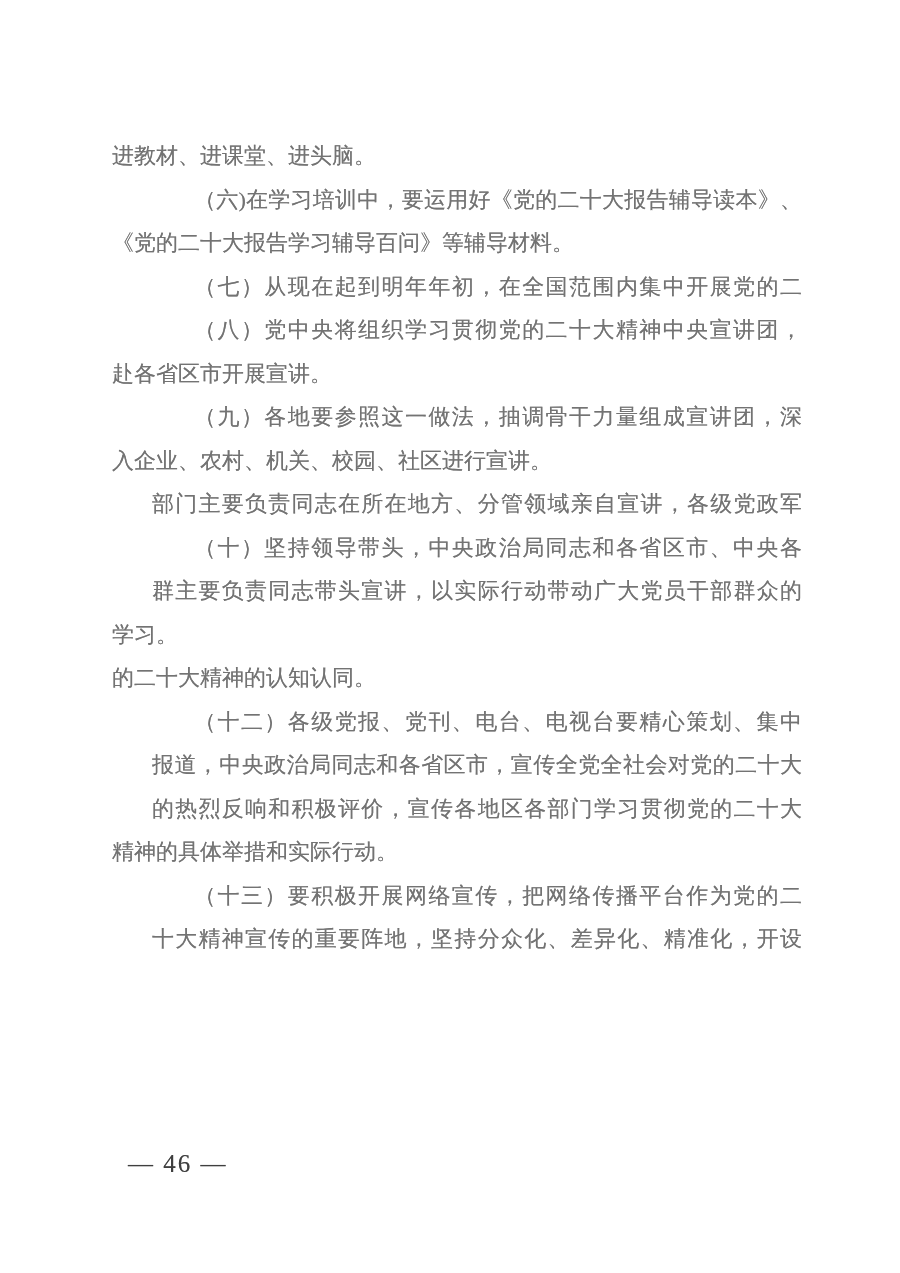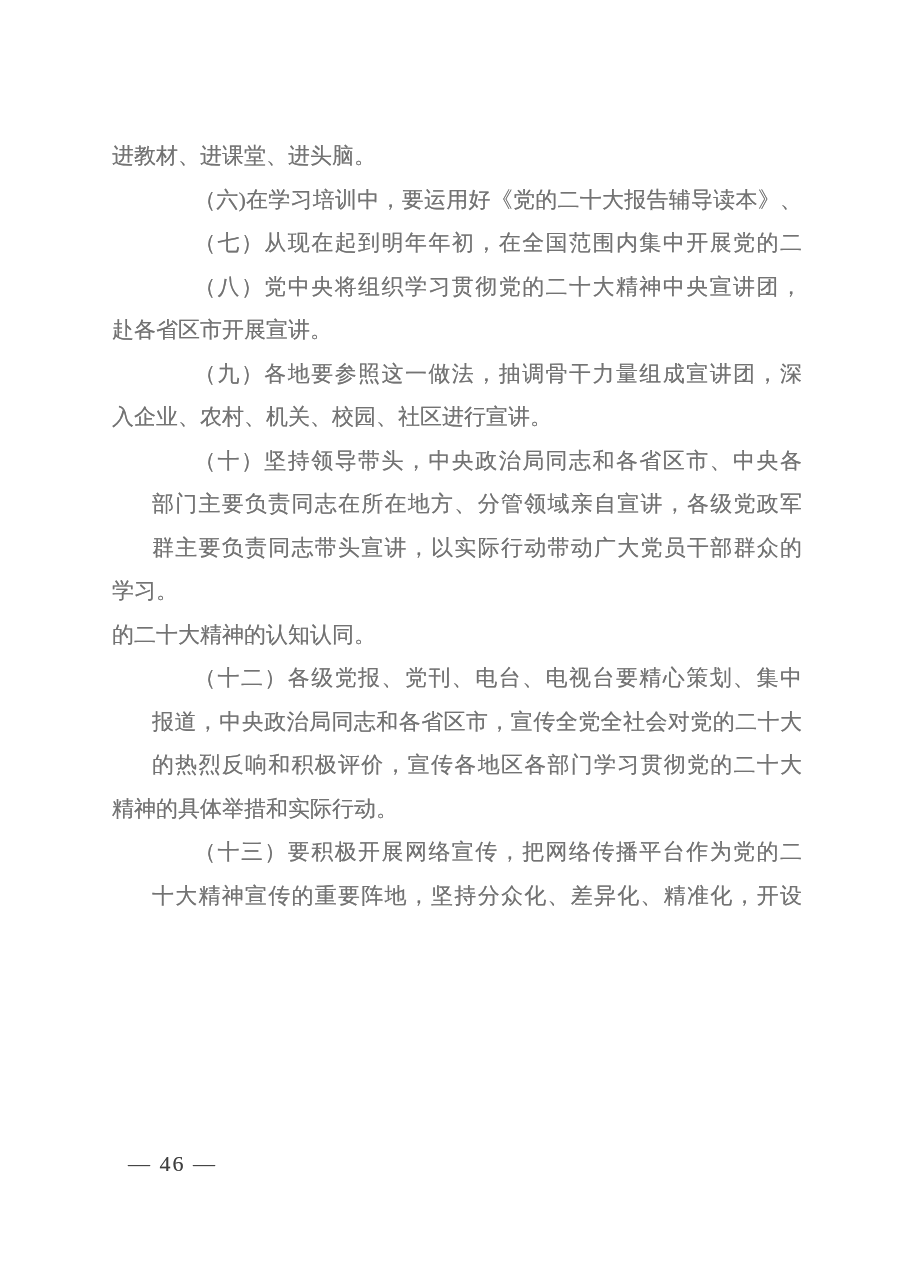--- a/index.html
+++ b/index.html
@@ -45,41 +45,42 @@
     text-indent: 42px;
   }
   .footer {
     position: absolute;
     left: 128px;
     top: 1148px;
     height: 32px;
     line-height: 32px;
   }
   .page-number {
-    font-size: 22px;
+    font-size: 25px;
     color: #3f3f3f;
     letter-spacing: 2px;
     text-shadow: 0 0 0.4px rgba(70,70,70,0.55);
     text-align: right;
   }
 </style>
 </head>
 <body>
 
 <div class="page">
   <div class="body-text" style="color: rgb(63, 63, 63);">
       <div class="line">进教材、进课堂、进头脑。</div>
       <div class="line justify indent">（六)在学习培训中，要运用好《党的二十大报告辅导读本》、</div>
+      <div class="line">《党的二十大报告学习辅导百问》等辅导材料。</div>
       <div class="line justify indent">（七）从现在起到明年年初，在全国范围内集中开展党的二</div>
       <div class="line justify indent">（八）党中央将组织学习贯彻党的二十大精神中央宣讲团，</div>
       <div class="line">赴各省区市开展宣讲。</div>
       <div class="line justify indent">（九）各地要参照这一做法，抽调骨干力量组成宣讲团，深</div>
       <div class="line">入企业、农村、机关、校园、社区进行宣讲。</div>
+      <div class="line justify">部门主要负责同志在所在地方、分管领域亲自宣讲，各级党政军</div>
       <div class="line justify indent">（十）坚持领导带头，中央政治局同志和各省区市、中央各</div>
-      <div class="line justify">部门主要负责同志在所在地方、分管领域亲自宣讲，各级党政军</div>
       <div class="line justify">群主要负责同志带头宣讲，以实际行动带动广大党员干部群众的</div>
       <div class="line">学习。</div>
       <div class="line">的二十大精神的认知认同。</div>
       <div class="line justify indent">（十二）各级党报、党刊、电台、电视台要精心策划、集中</div>
       <div class="line justify">报道，中央政治局同志和各省区市，宣传全党全社会对党的二十大</div>
       <div class="line justify">的热烈反响和积极评价，宣传各地区各部门学习贯彻党的二十大</div>
       <div class="line">精神的具体举措和实际行动。</div>
       <div class="line justify indent">（十三）要积极开展网络宣传，把网络传播平台作为党的二</div>
       <div class="line justify">十大精神宣传的重要阵地，坚持分众化、差异化、精准化，开设</div>
     </div>

